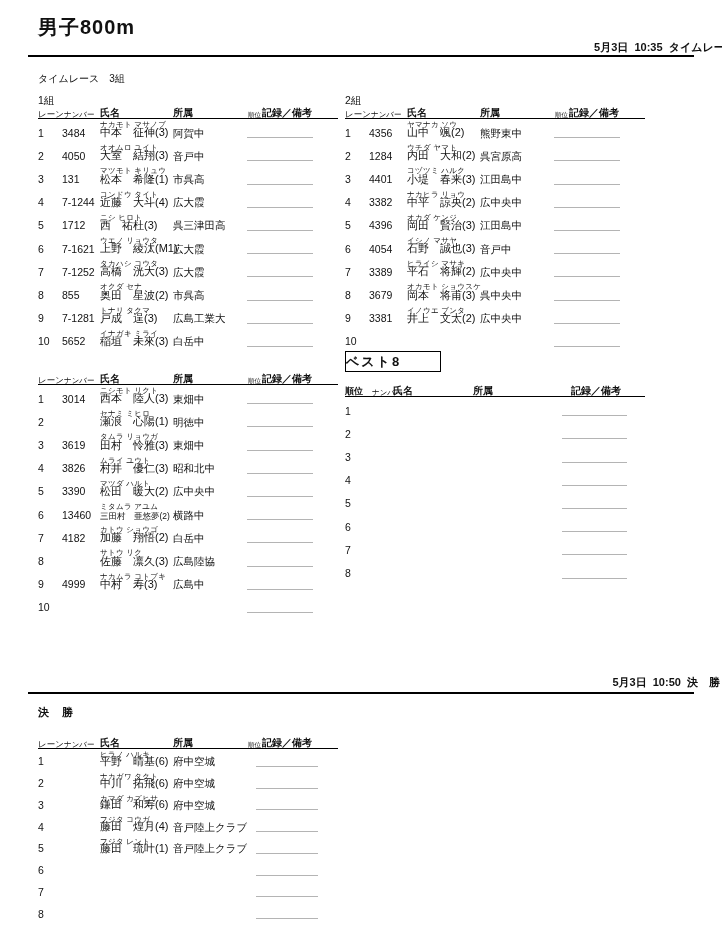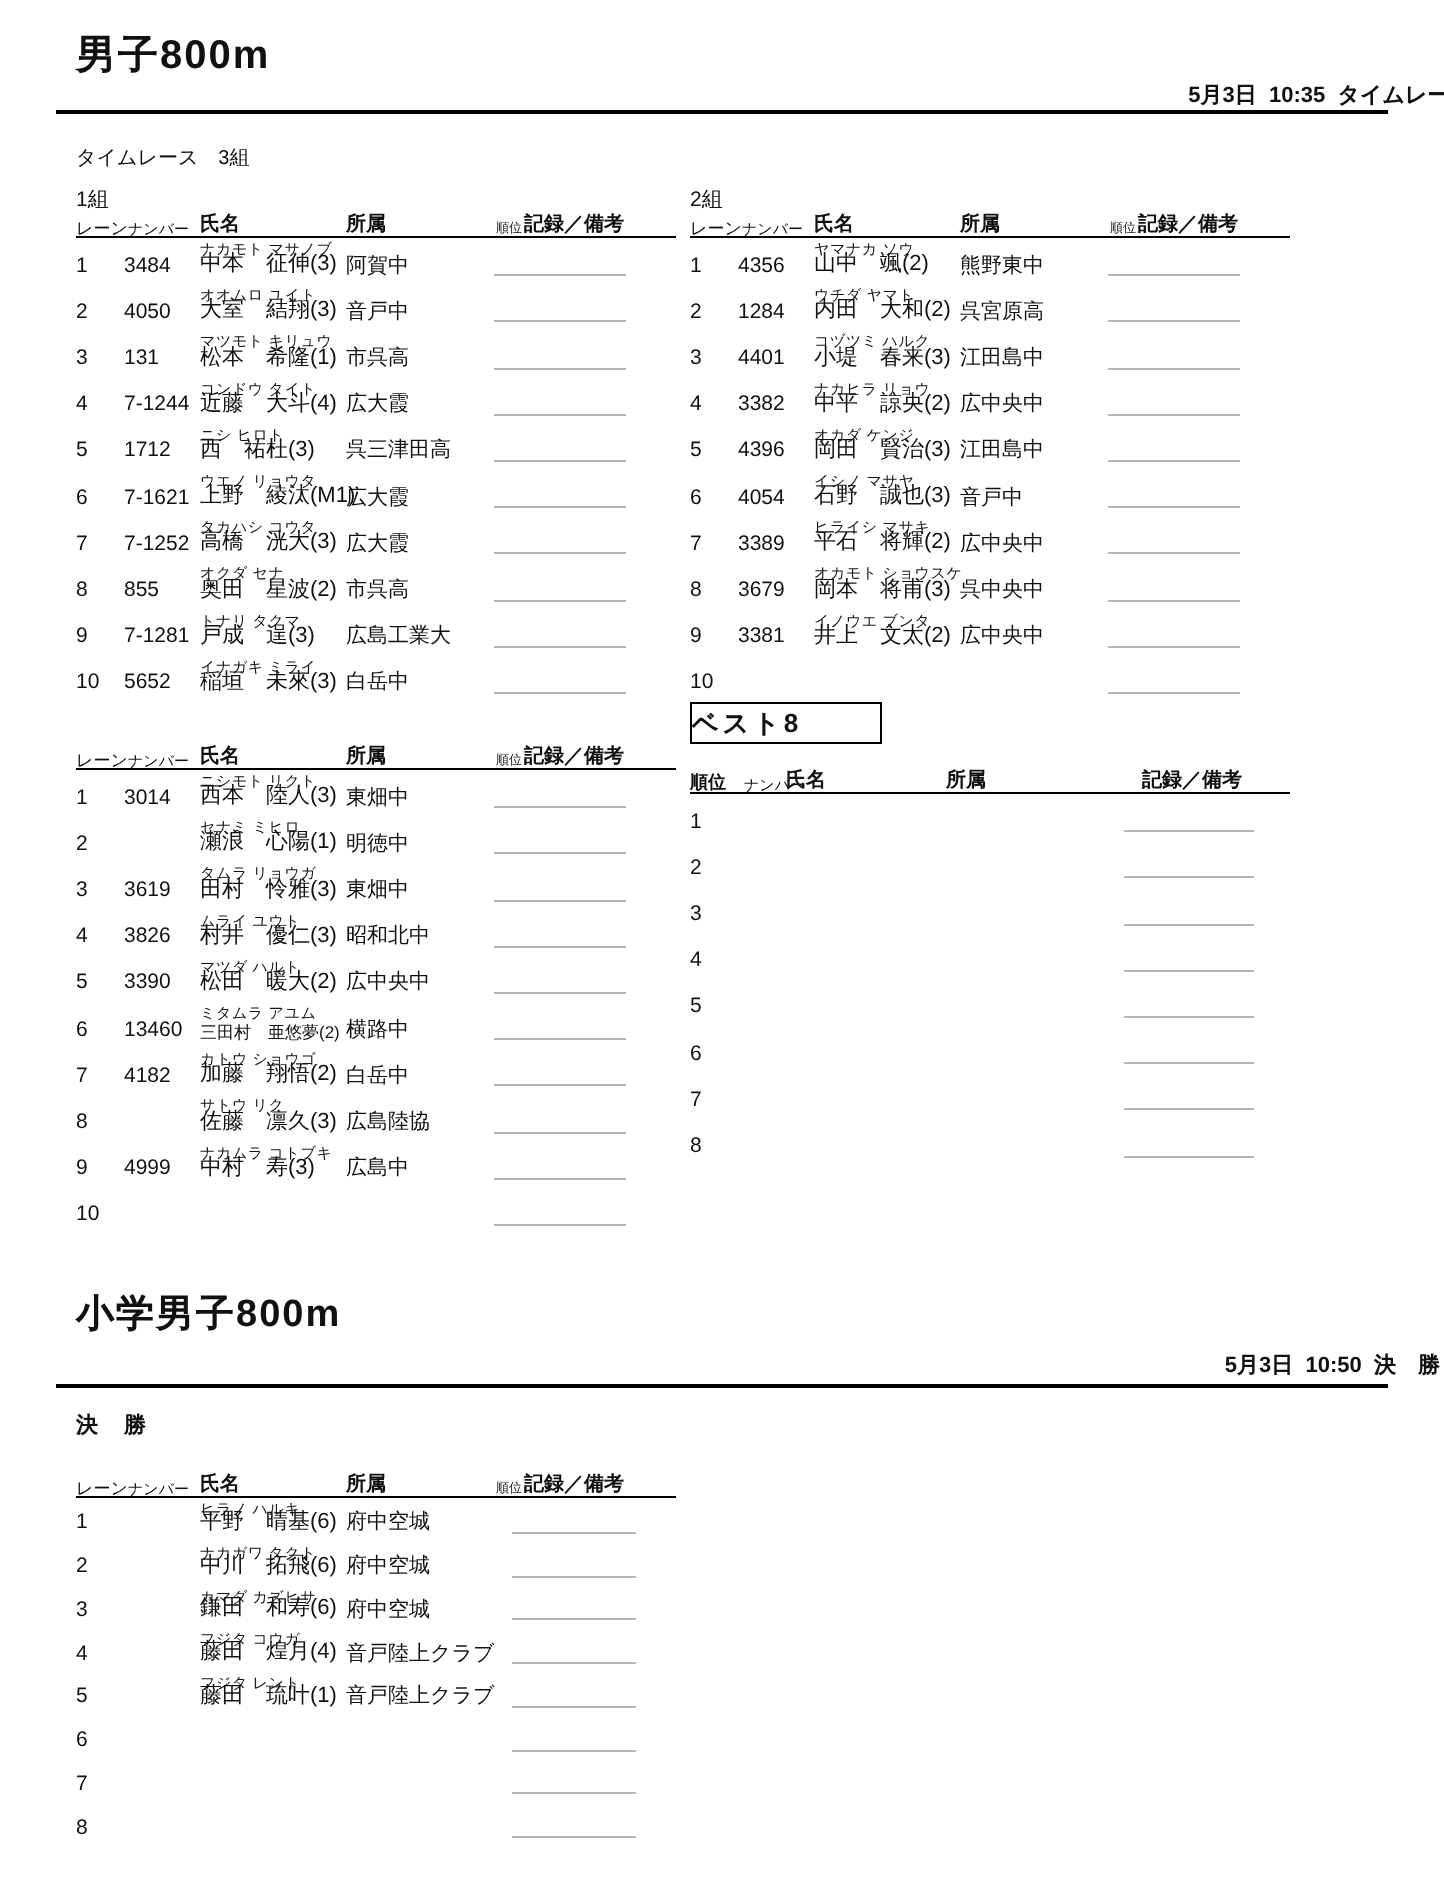--- a/index.html
+++ b/index.html
@@ -390,21 +390,20 @@
         <span class="lane">7</span>
         <span class="recline"></span>
       </div>
         <div class="row">
         <span class="lane">8</span>
         <span class="recline"></span>
       </div>
       </div>
   </div>
 
-  <div class="abs evt-title" style="left:38px;top:644px;font-size:19px;">小学男子800m</div>
 
   <div class="abs sched" style="right:28px;top:675px;">5月3日  10:50  決　勝</div>
 
   <div class="abs hrule" style="left:28px;top:692px;width:666px;"></div>
 
   <div class="abs round2" style="left:38px;top:705px;">決　勝</div>
 
   <div class="tbl final" style="left:38px;top:735px;">
     <div class="thead" style="height:13px;">
       <span class="h-lane">レーン</span>

